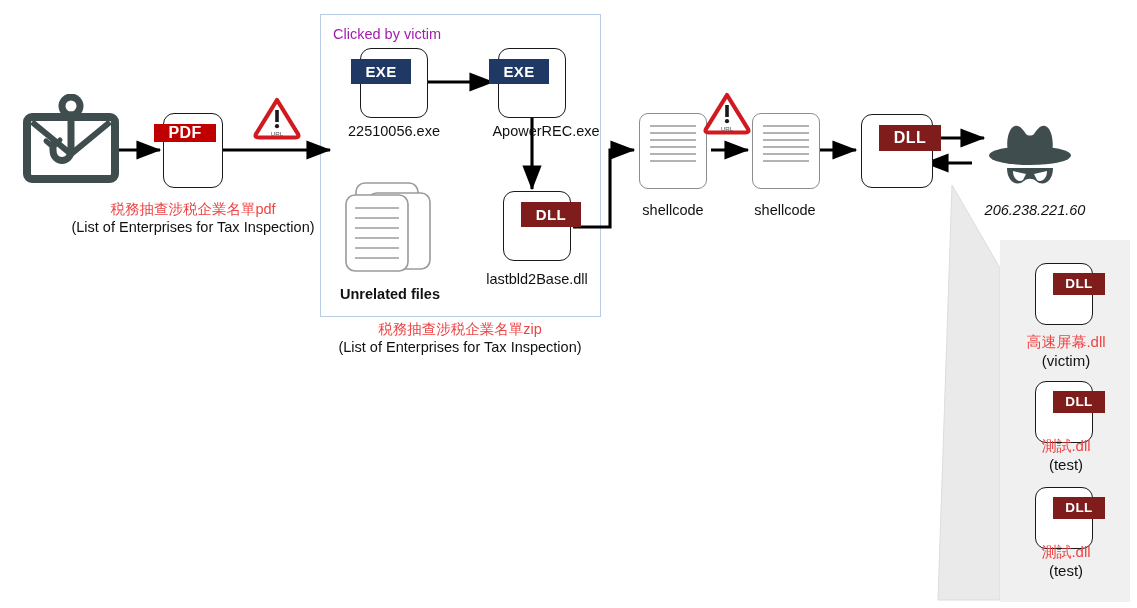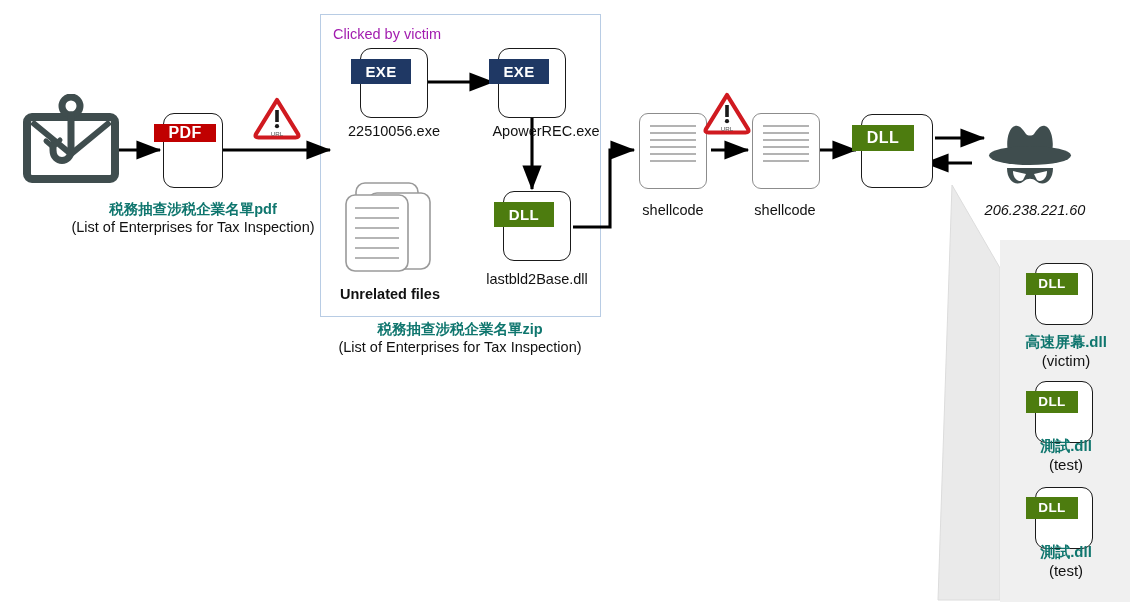--- a/index.html
+++ b/index.html
@@ -49,21 +49,21 @@
     color: #ffffff;
     font-weight: bold;
     text-align: center;
     letter-spacing: 0.4px;
     box-sizing: border-box;
     line-height: 1;
     display: flex; align-items: center; justify-content: center;
   }
   .badge.pdf { background: #c00000; }
   .badge.exe { background: #1f3864; }
-  .badge.dll { background: #4d7c0f; }
+  .badge.dll { background: #7f1d1d; margin-left: 27px; }
 
   
   .lined {
     position: absolute;
     background: #ffffff;
     border: 1.6px solid #8c8c8c;
     border-radius: 9px;
     box-sizing: border-box;
     overflow: hidden;
   }
@@ -77,21 +77,21 @@
 
   
   .cap {
     position: absolute;
     text-align: center;
     color: #111111;
     font-size: 14.5px;
     line-height: 1.26;
     white-space: nowrap;
   }
-  .cap .cjk { color: #0f766e; font-weight: bold; }
+  .cap .cjk { color: #ef4444; }
   .cap .en  { color: #111111; }
   .cap.small { font-size: 15px; }
   .cap.lbl { font-size: 14.5px; color: #a21caf; }
 
   
   #wires { position: absolute; left:0; top:0; width:1137px; height:608px; pointer-events:none; }
 </style>
 </head>
 <body>
 

